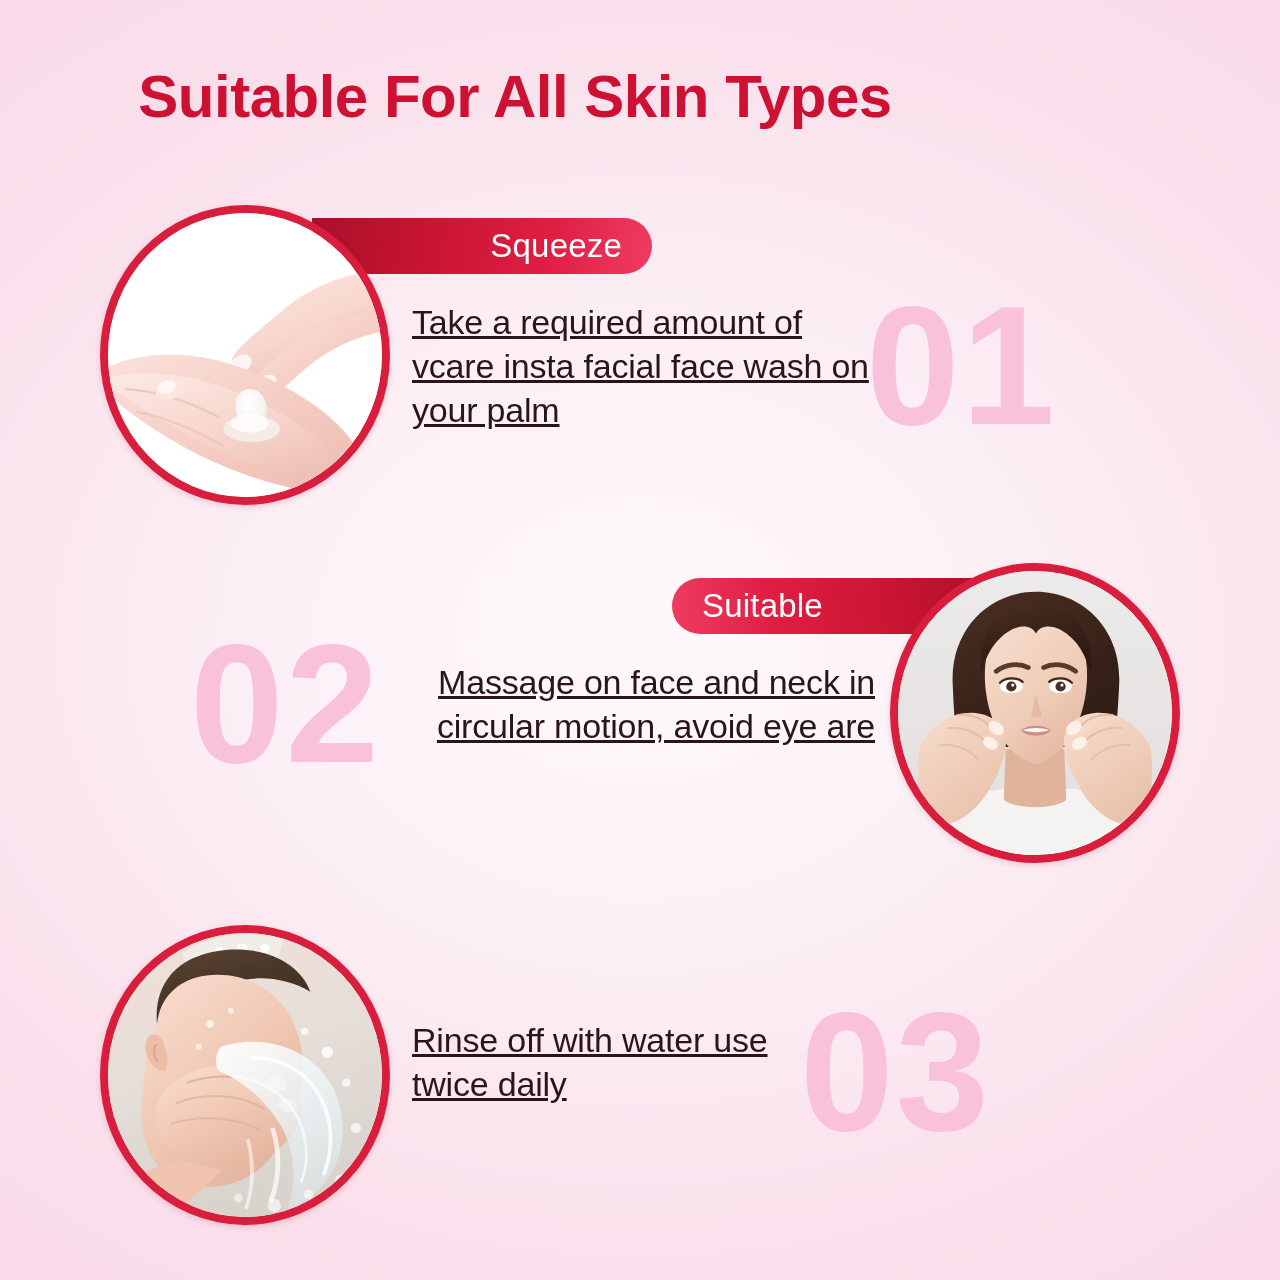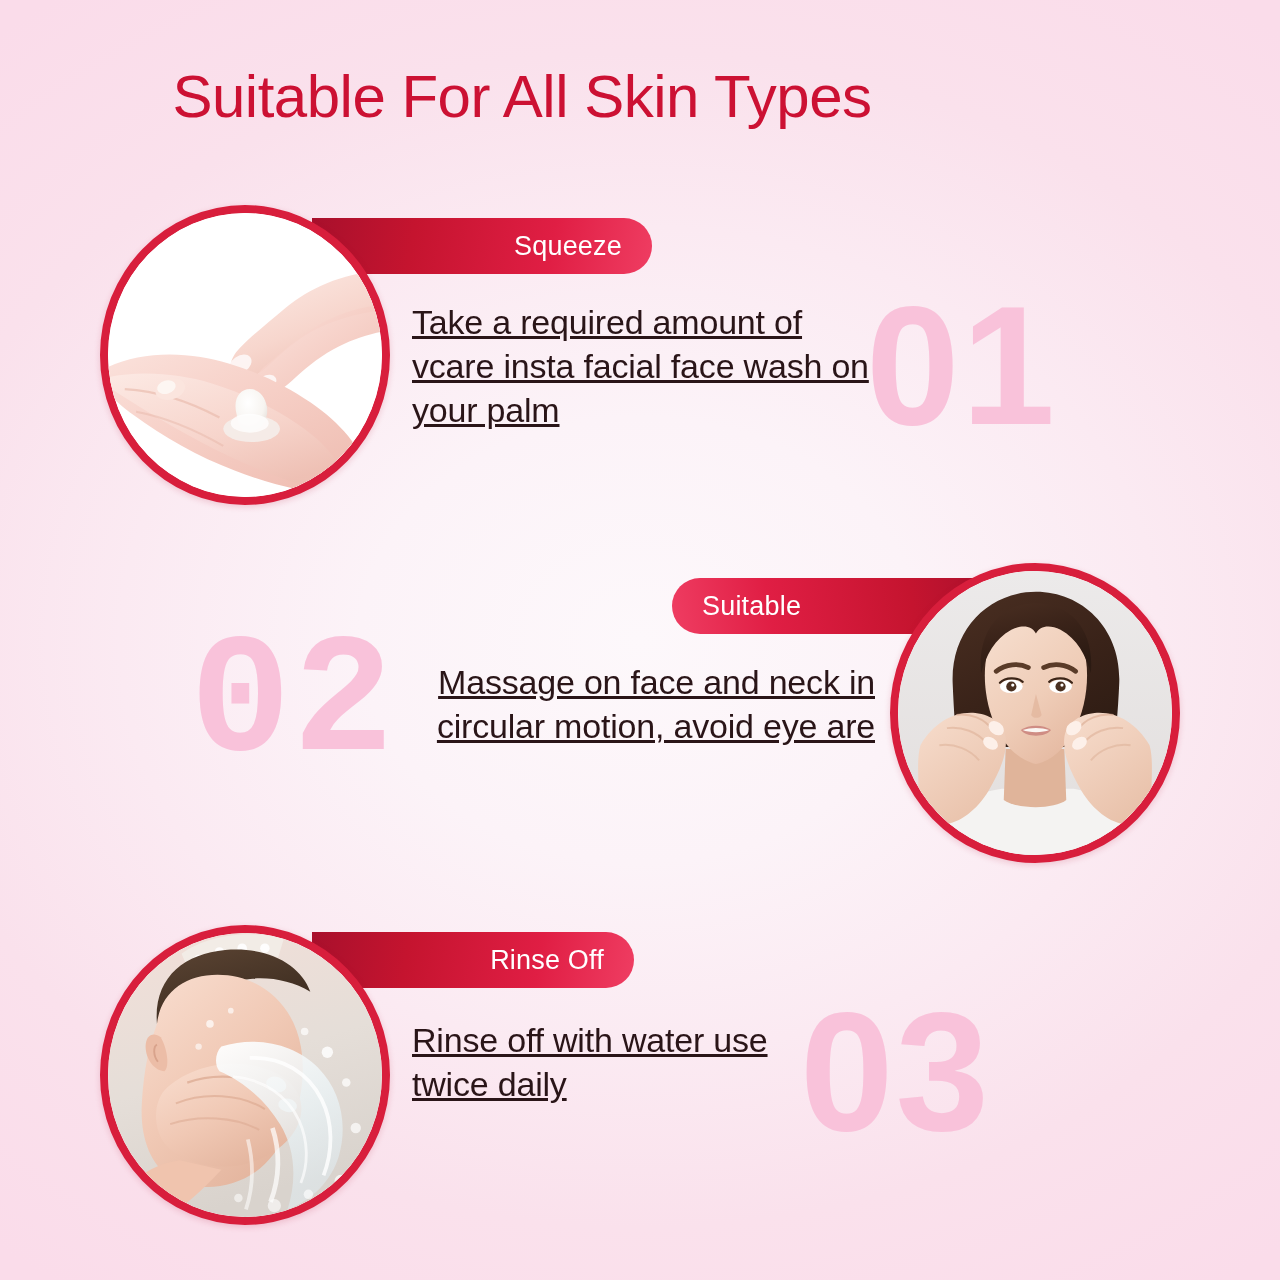--- a/index.html
+++ b/index.html
@@ -24,45 +24,45 @@
         #fbeaf2 52%,
         #fae1ec 74%,
         #fadcea 100%);
     overflow: hidden;
   }
 
   
   .page-title {
     position: absolute;
     top: 62px;
-    left: 8px;
+    left: 1px;
     width: 1028px;
     text-align: center;
     font-family: "Liberation Sans", sans-serif;
     font-size: 60px;
-    font-weight: normal;
+    font-weight: bold;
     letter-spacing: -0.5px;
     color: #cc1133;
     white-space: nowrap;
   }
 
   
   .step-number {
     position: absolute;
     font-family: "Liberation Sans", sans-serif;
     font-size: 168px;
     font-weight: bold;
     letter-spacing: 2px;
     line-height: 1;
     color: #f9c2da;
     user-select: none;
     text-align: right;
   }
   .num-01 { top: 282px; left: 866px; }
-  .num-02 { top: 620px; left: 190px; font-family: Liberation Mono, monospace; }
+  .num-02 { top: 620px; left: 190px; }
   .num-03 { top: 988px; left: 800px; }
 
   
   .photo-circle {
     position: absolute;
     width: 290px;
     height: 300px;
     border-radius: 50%;
     border: 8px solid #d81e3c;
     box-sizing: border-box;
@@ -80,21 +80,21 @@
   .photo-inner svg { display: block; width: 100%; height: 100%; }
 
   
   .badge {
     position: absolute;
     height: 56px;
     z-index: 2;
     display: flex;
     align-items: center;
     color: #ffffff;
-    font-size: 27px;
+    font-size: 33px;
     font-weight: normal;
     letter-spacing: 0.2px;
     white-space: nowrap;
   }
   .badge-right {
     
     background: linear-gradient(100deg, #a8102c 0%, #c5142f 30%, #e01e44 70%, #ef3d62 100%);
     border-top-right-radius: 28px;
     border-bottom-right-radius: 28px;
     justify-content: flex-end;
@@ -277,23 +277,20 @@
           <ellipse cx="192" cy="182" rx="8.5" ry="6" transform="rotate(-34 192 182)" fill="#fdf0e9"></ellipse>
         </g>
       </svg>
     </div>
   </div>
 
   <div class="step-text align-right s2-text">Massage on face and neck in circular motion, avoid eye are</div>
 
   <div class="step-number num-03">03</div>
 
-  <div class="badge badge-right s3-badge">
-    <span>Rinse Off</span>
-  </div>
 
   <div class="photo-circle s3-circle">
     <div class="photo-inner">
       <svg viewBox="0 0 290 300" preserveAspectRatio="xMidYMid slice" aria-hidden="true">
         <defs>
           <linearGradient id="bg3" x1="0" y1="0" x2="0.3" y2="1">
             <stop offset="0%" stop-color="#f3dfd8"></stop>
             <stop offset="55%" stop-color="#e5ded8"></stop>
             <stop offset="100%" stop-color="#d9d3cd"></stop>
           </linearGradient>

